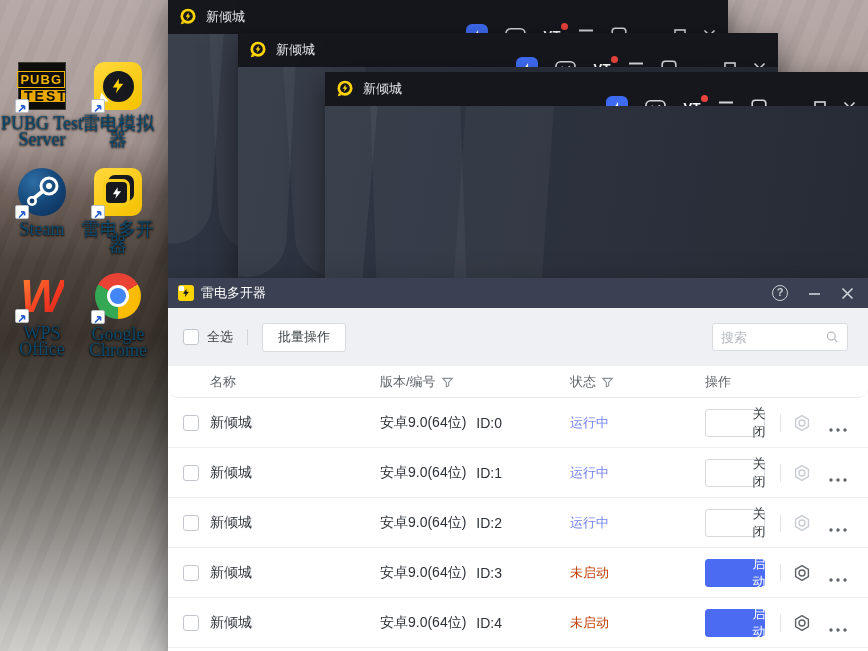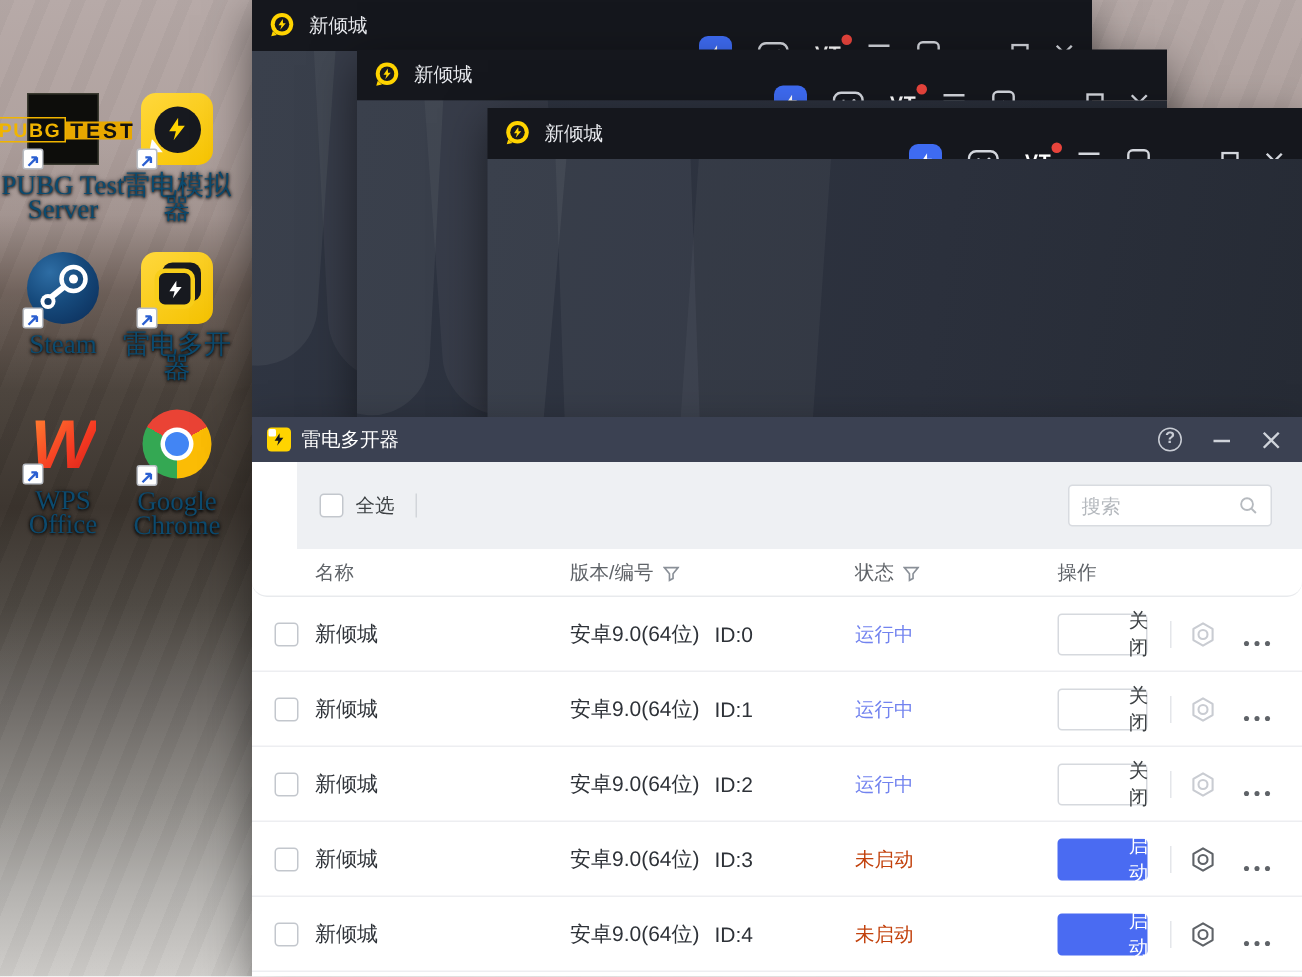--- a/index.html
+++ b/index.html
@@ -19,21 +19,21 @@
     opacity:.5; }
 
   .dicon { position:absolute; width:84px; text-align:center; z-index:1; cursor:default; }
   .dicon .art { position:relative; width:48px; height:48px; margin:0 auto; }
   .dicon .lbl { margin-top:5px; font-size:18px; color:#0c4a6e;
     text-shadow:0 1px 2px rgba(0,0,0,.9), 0 0 3px rgba(0,0,0,.7); line-height:16px;font-family:Liberation Serif, serif; }
   .shortcut { position:absolute; left:-3px; bottom:-3px; width:14px; height:14px;
     background:#fff; border:1px solid #b9bdc4; border-radius:2px; }
 
   .art-pubg { width:48px; height:48px; background:#0d0d0b; border:1px solid #3a3a30;
-    display:flex; flex-direction:row; align-items:center; justify-content:center; }
+    display:flex; flex-direction:column; align-items:flex-end; justify-content:center; }
   .art-pubg .p1 { color:#f0b400; font-weight:bold; font-size:13px; letter-spacing:1px;
     border:1px solid #f0b400; padding:0 2px; line-height:15px; }
   .art-pubg .p2 { margin-top:2px; background:#e8a800; color:#111; font-weight:bold;
     font-size:14px; letter-spacing:2px; padding:0 3px; line-height:12px; width:44px; text-align:center;}
   .art-ld { width:48px; height:48px; background:linear-gradient(145deg,#ffd83d,#f7c400);
     border-radius:10px; display:flex; align-items:center; justify-content:center; }
   .art-ld .disc { position:relative; width:31px; height:31px; background:#17191f; border-radius:50%;
     display:flex; align-items:center; justify-content:center; }
   .art-ld .disc::after{ content:""; position:absolute; left:-3px; bottom:0; width:9px; height:9px;
     background:#fff; clip-path:polygon(0 100%, 100% 100%, 20% 0); }
@@ -79,21 +79,21 @@
   .mgr-tb .t { color:#fff; font-size:13px; margin-left:7px; }
   .mgr-tb .right { margin-left:auto; display:flex; align-items:center; gap:20px; }
   .appic { width:16px; height:16px; background:#ffd400; border-radius:3px; position:relative;
     display:flex; align-items:center; justify-content:center; }
   .appic::before { content:""; position:absolute; left:1px; top:1px; width:5px; height:5px;
     background:#fff; border-radius:1px; }
   .helpq { width:16px; height:16px; border:1.4px solid #c9cdd5; border-radius:50%;
     color:#c9cdd5; font-size:11px; line-height:13px; text-align:center; font-weight:bold; }
   .helpq::before { content:"?"; }
 
-  .toolbar { height:58px; background:#eef0f3; display:flex; align-items:center; padding:0 20px 0 15px;margin-left:30px; }
+  .toolbar { height:58px; background:#eef0f3; display:flex; align-items:center; padding:0 20px 0 15px; }
   .cb { width:16px; height:16px; background:#fff; border:1px solid #c3c7cd; border-radius:3px; }
   .toolbar .sel { font-size:13px; color:#3c4043; margin-left:8px; }
   .tdiv { width:1px; height:16px; background:#d2d5da; margin:0 14px; }
   .btn-batch { height:29px; padding:0 15px; background:#fff; border:1px solid #d8dbe0; border-radius:3px;
     font-size:13px; color:#3c4043; display:flex; align-items:center; }
   .toolbar .grow { flex:1; }
   .dropdown { width:86px; height:28px; background:#fff; border:1px solid #d8dbe0; border-radius:3px;
     display:flex; align-items:center; padding:0 8px; margin-right:14px; }
   .dropdown .dv { font-size:13px; color:#3c4043; flex:1; }
   .search { width:136px; height:28px; background:#fff; border:1px solid #d8dbe0; border-radius:3px;
@@ -423,20 +423,21 @@
             <path d="M1.5 1.5 L11.5 11.5 M11.5 1.5 L1.5 11.5" stroke="#cfd3da" stroke-width="1.6"></path>
           </svg>
         </span>
     </div>
   </div>
 
   <div class="toolbar">
     <span class="cb"></span>
     <span class="sel">全选</span>
     <span class="tdiv"></span>
+    <span class="btn-batch">批量操作</span>
     <span class="grow"></span>
     <div class="search">
       <input type="text" placeholder="搜索" style="">
       <svg width="14" height="14" viewBox="0 0 14 14">
           <circle cx="6" cy="6" r="4.4" fill="none" stroke="#b6babf" stroke-width="1.4"></circle>
           <path d="M9.4 9.4 L12.6 12.6" stroke="#b6babf" stroke-width="1.4"></path>
         </svg>
     </div>
   </div>
 

